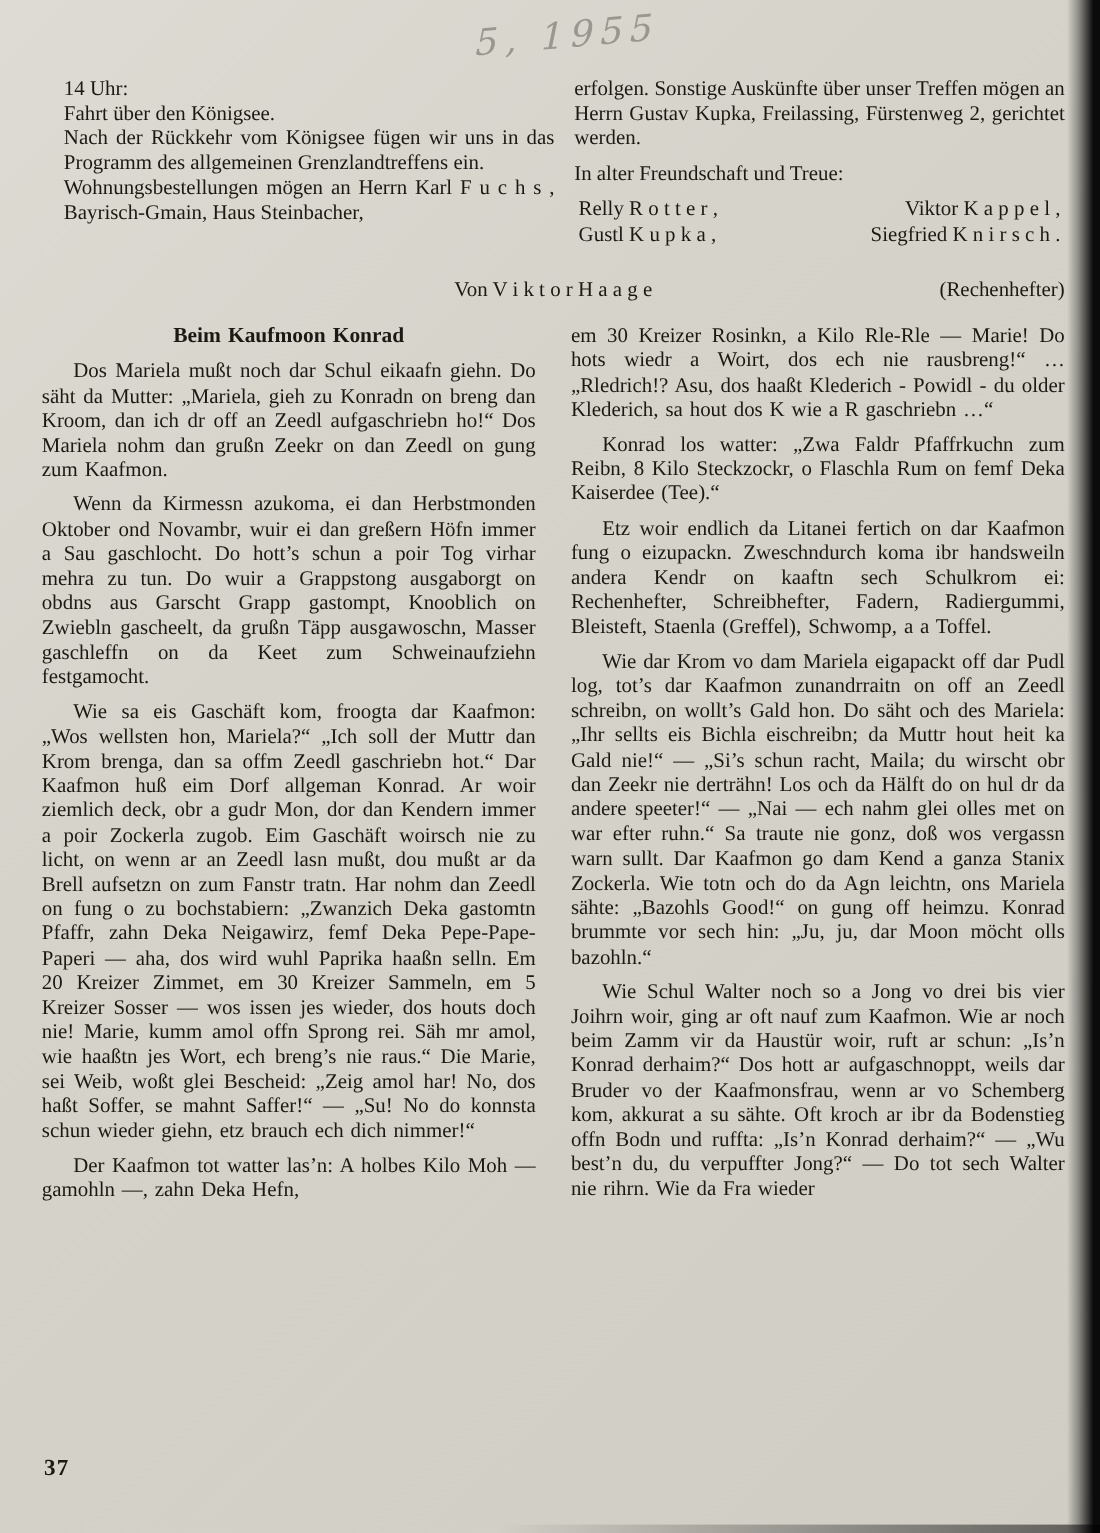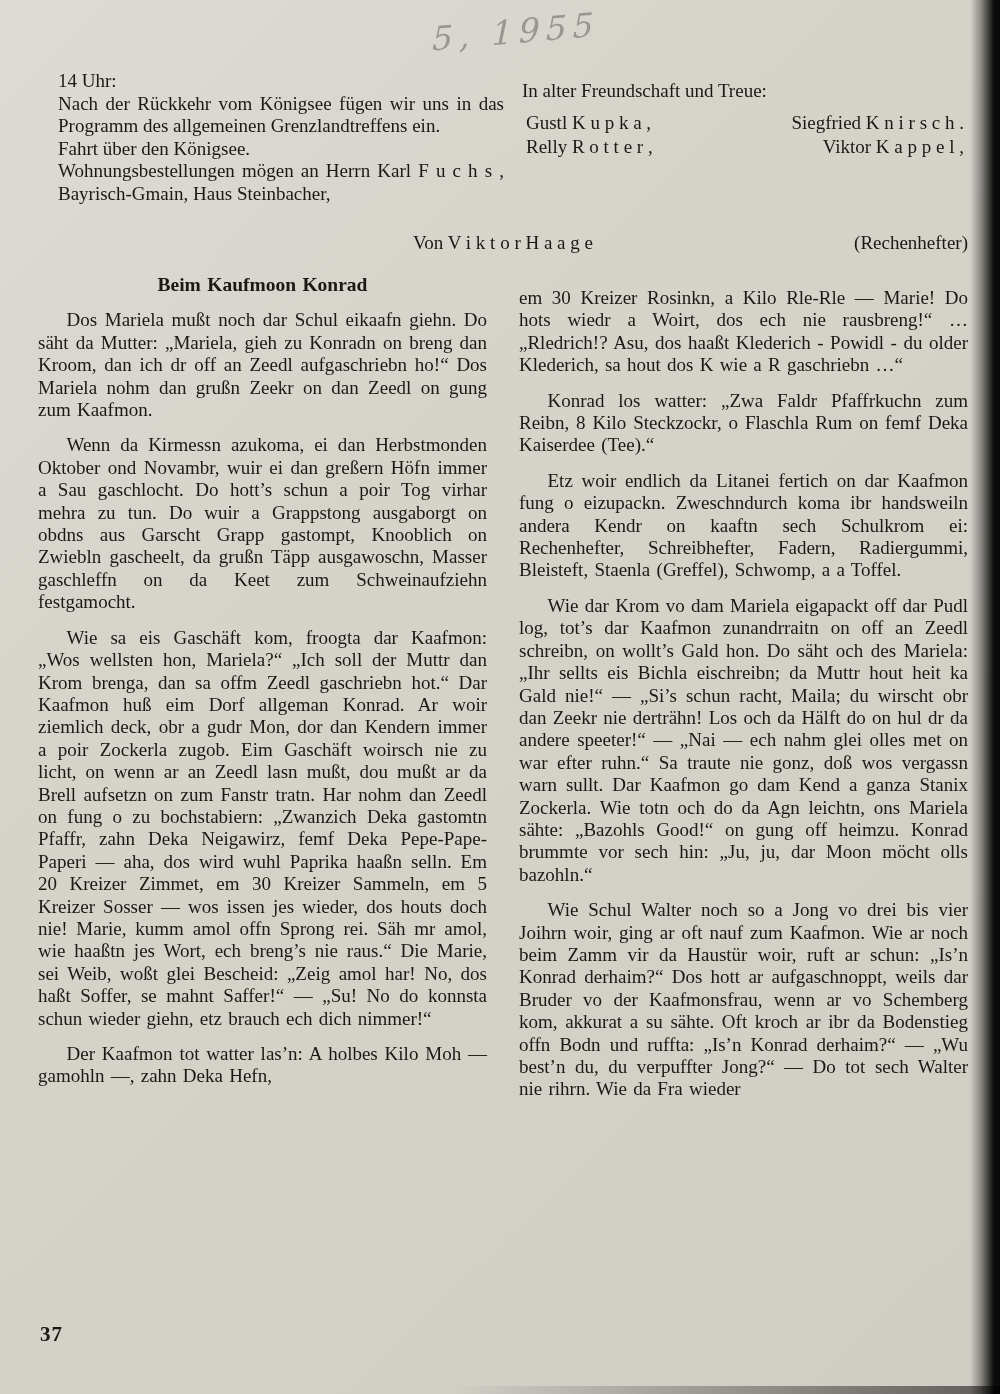--- a/index.html
+++ b/index.html
@@ -49,21 +49,21 @@
     font-weight: bold;
     letter-spacing: 0.8px;
     margin-top: 30px;
   }
   .byline-row { position: relative; margin-top: 27px; height: 26px; font-size: 19px; }
   .byline { position: absolute; left: 0; right: 0; text-align: center; }
   .continuation { position: absolute; right: 0; }
   .article-body { display: flex; gap: 32px; margin-top: 16px; }
   .body-col { flex: 1; font-size: 19px; line-height: 22.4px; word-spacing: 1.5px; }
   .subheading { text-align: center; font-weight: bold; font-size: 19.5px; margin-bottom: 10px; }
-  .body-col p { margin: 13px 0 9px; text-indent: 1.5em; text-align: justify; }
+  .body-col p { margin: 0 0 9px; text-indent: 1.5em; text-align: justify; }
   .body-col p:last-child { margin-bottom: 0; }
   .col-right p:first-child { text-indent: 0; }
   .page-number {
     position: absolute; left: 40px; top: 1322px;
     font-size: 21px; font-weight: 600; letter-spacing: 1px;
   }
 </style>
 </head>
 <body>
 
@@ -72,33 +72,36 @@
   <div class="edge-right"></div>
   <div class="edge-bottom"></div>
 
   <div class="annotation">5, 1955</div>
 
   <div class="content">
 
     <div class="intro">
       <div class="col col-left">
           <p>14 Uhr:</p>
+          <p>Fahrt über den Königsee.</p>
           <p>Nach der Rückkehr vom Königsee fügen wir uns in das Programm des allgemeinen Grenzlandtreffens ein.</p>
-          <p>Fahrt über den Königsee.</p>
           <p>Wohnungsbestellungen mögen an Herrn Karl F u c h s , Bayrisch-Gmain, Haus Steinbacher,</p>
         </div>
       <div class="col col-right">
+        <div>
+            <p>erfolgen. Sonstige Auskünfte über unser Treffen mögen an Herrn Gustav Kupka, Freilassing, Fürstenweg 2, gerichtet werden.</p>
+          </div>
         <p class="closing-line">In alter Freundschaft und Treue:</p>
+        <div class="sig-row">
+          <span>Relly R o t t e r ,</span>
+          <span>Viktor K a p p e l ,</span>
+        </div>
         <div class="sig-row">
           <span>Gustl K u p k a ,</span>
           <span>Siegfried K n i r s c h .</span>
-        </div>
-        <div class="sig-row">
-          <span>Relly R o t t e r ,</span>
-          <span>Viktor K a p p e l ,</span>
         </div>
       </div>
     </div>
 
 
     <div class="byline-row">
       <span class="byline">Von  V i k t o r  H a a g e</span>
       <span class="continuation">(Rechenhefter)</span>
     </div>
 

